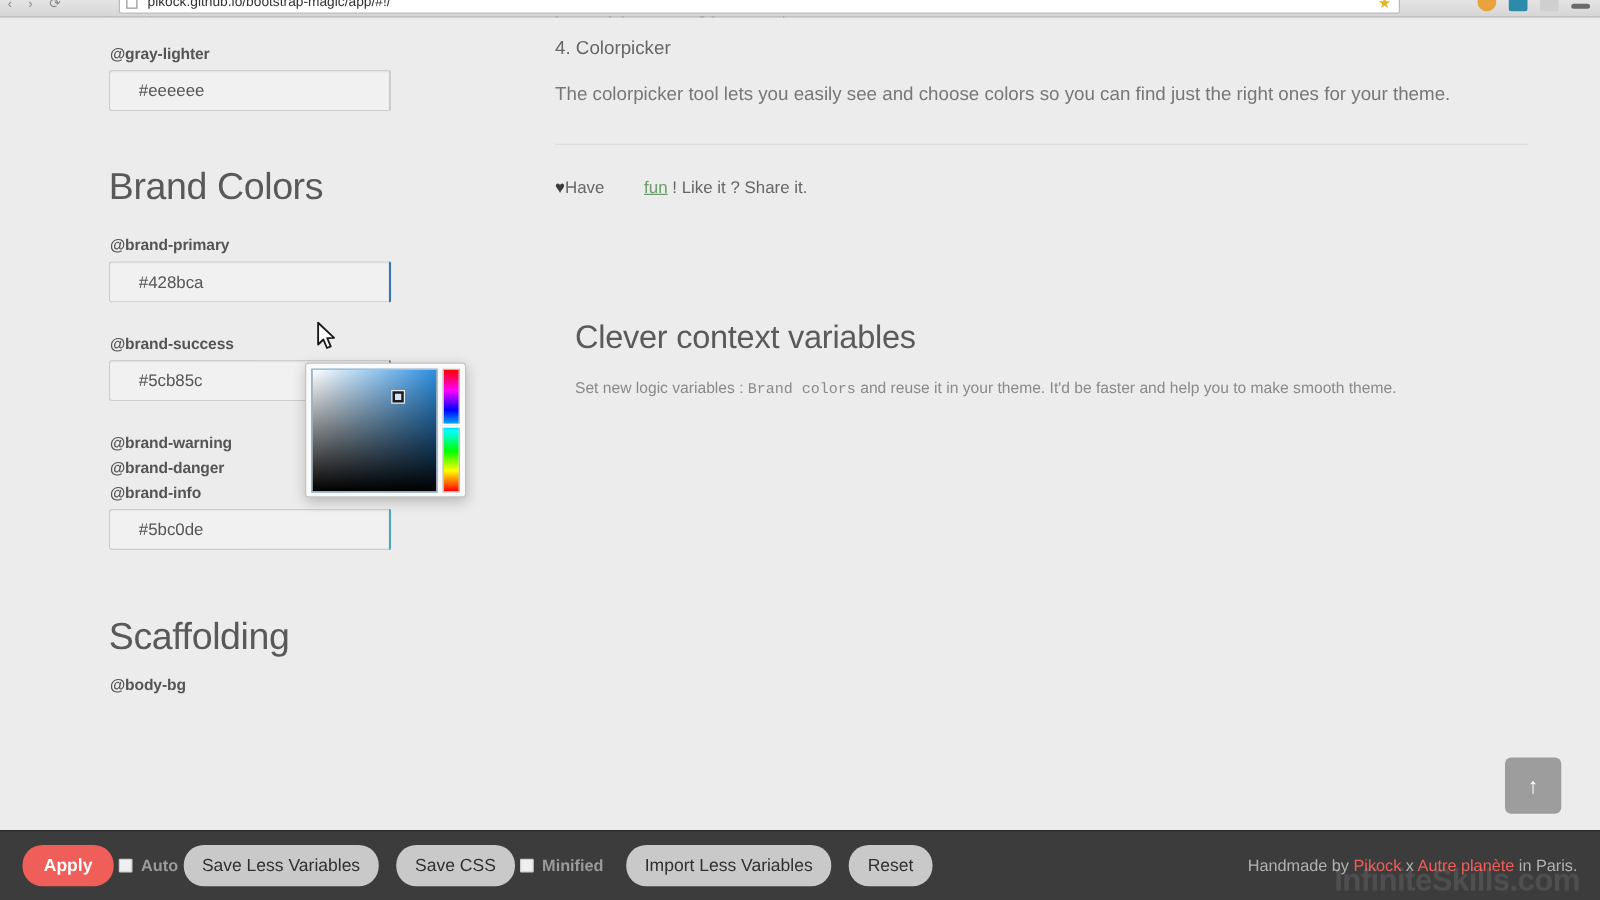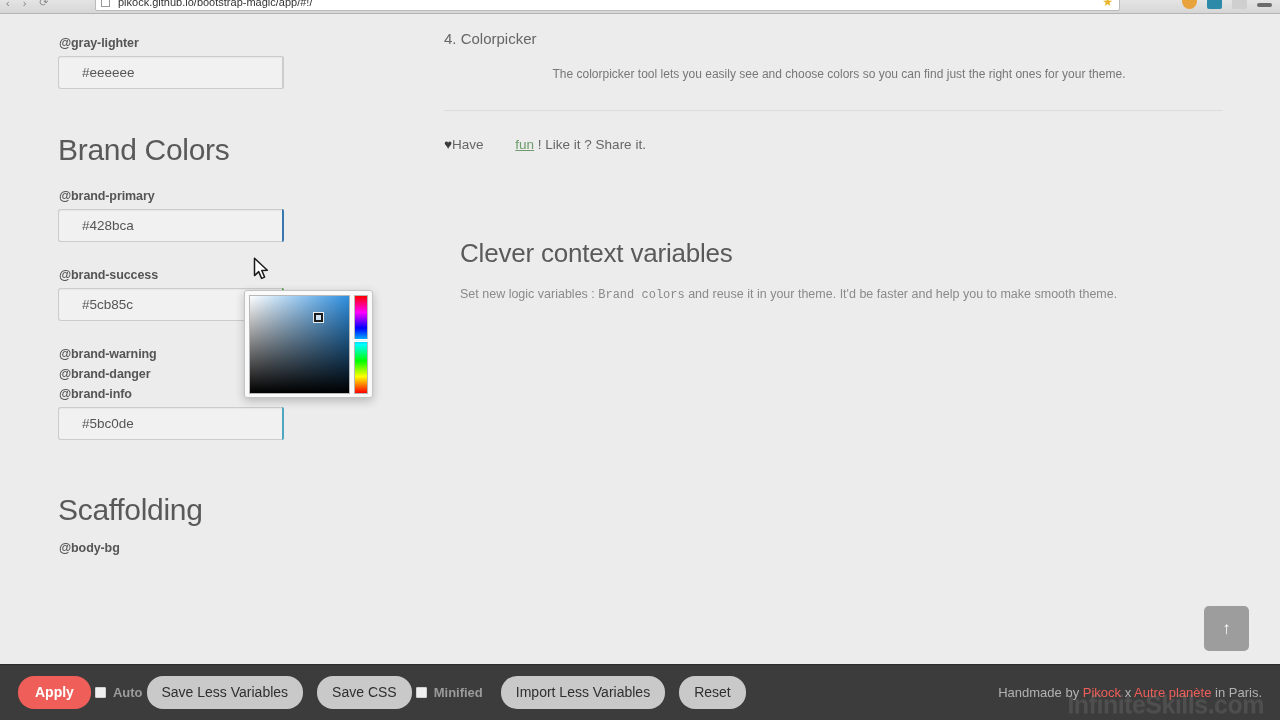--- a/index.html
+++ b/index.html
@@ -74,21 +74,21 @@
   }
   .torn-right {
     position: absolute; left: 444px; top: -9px;
     font-size: 13px; color: #777;
     white-space: nowrap;
   }
 
   
   #left-col {
     position: absolute;
-    left: 58px; top: 0;
+    left: 87px; top: 0;
     width: 330px;
   }
   .var-label {
     font-size: 12.5px;
     font-weight: bold;
     color: #555;
     margin: 0 0 6px 1px;
     letter-spacing: -0.1px;
   }
   .input-group {
@@ -136,43 +136,42 @@
     left: 444px; top: 0;
     width: 790px;
   }
   .doc-h {
     font-size: 15px;
     color: #666;
     margin: 0 0 18px 0;
     font-weight: normal;
   }
   .doc-p {
-    font-size: 12px;
+    font-size: 15px;
     color: #777;
     margin: 0;
     line-height: 1.5;
-    text-align: center;
   }
   .doc-hr {
     border: none;
     border-top: 1px solid #dcdcdc;
     margin: 27px 0 0 0;
     width: 779px;
   }
   .fun-line {
     font-size: 13.5px;
     color: #666;
     margin: 0;
   }
   .fun-line .heart { color: #3b3b3b; }
   .fun-line .fun-link { color: #6b9c69; margin-left: 28px; }
 
   .promo {
     position: absolute;
-    left: 16px; top: 224px;
+    left: 16px; top: 240px;
     width: 700px;
   }
   .promo h2 {
     font-size: 26px;
     font-weight: normal;
     color: #5a5a5a;
     margin: 0 0 16px 0;
     letter-spacing: -0.2px;
   }
   .promo p {

